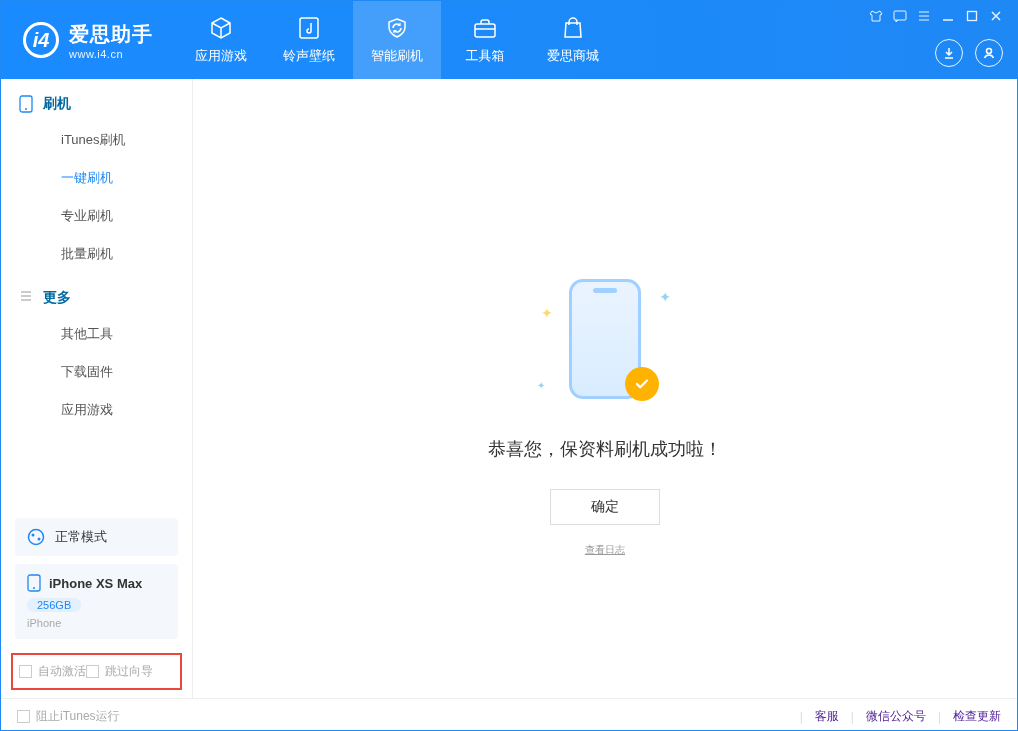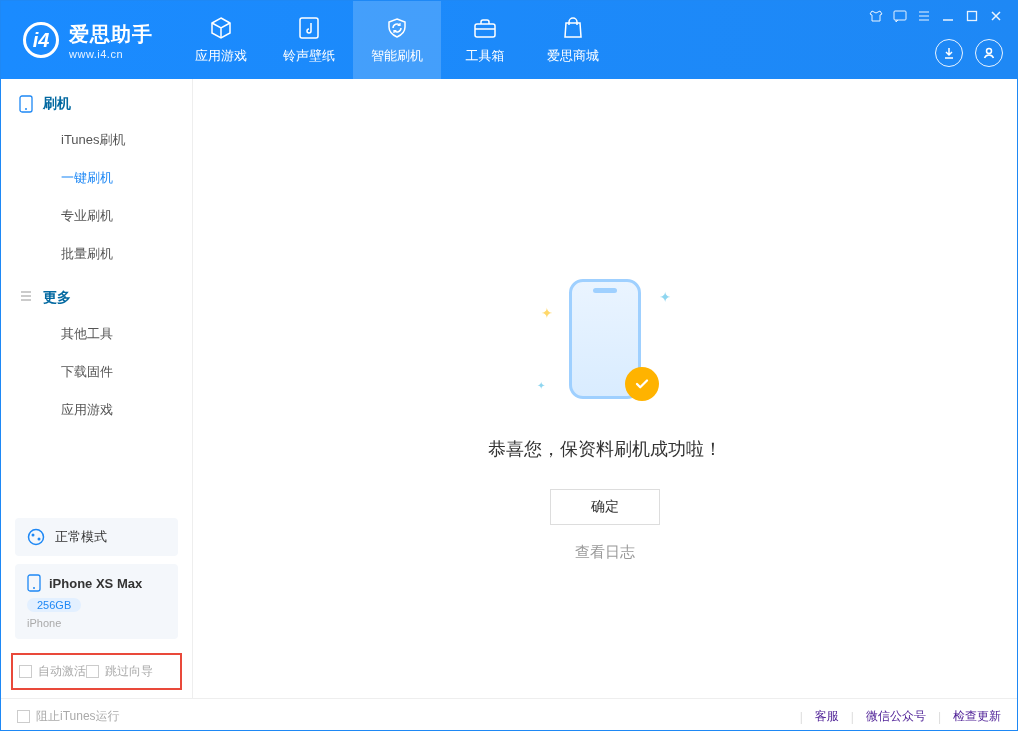--- a/index.html
+++ b/index.html
@@ -38,21 +38,21 @@
 .phone-illus { position:relative; width:100px; height:130px; margin-bottom:28px; }
 .phone-frame { width:72px; height:120px; border:3px solid #9fd0ff; border-radius:14px; background:linear-gradient(#eaf4ff,#d9ecff); margin:0 auto; position:relative; }
 .phone-frame::before { content:""; position:absolute; top:6px; left:50%; transform:translateX(-50%); width:24px; height:5px; background:#9fd0ff; border-radius:3px; }
 .check-badge { position:absolute; right:-4px; bottom:8px; width:34px; height:34px; background:#ffb300; border-radius:50%; display:flex; align-items:center; justify-content:center; }
 .spark { position:absolute; color:#ffd86b; font-size:14px; }
 .spark.s1 { left:-14px; top:26px; }
 .spark.s2 { right:-16px; top:10px; color:#8fd6f0; }
 .spark.s3 { left:-18px; bottom:18px; color:#8fd6f0; font-size:10px; }
 .msg { font-size:18px; color:#333; margin-bottom:28px; }
 .ok-btn { border:1px solid #ddd; background:#fff; padding:8px 40px; font-size:14px; color:#333; cursor:pointer; margin-bottom:18px; }
-.log-link { font-size:15px; color:#999; cursor:pointer; }
+.log-link { font-size:10px; color:#999; cursor:pointer; text-decoration:underline; }
 
 .footer { height:36px; border-top:1px solid #eee; display:flex; align-items:center; padding:0 16px; font-size:12px; color:#999; }
 .footer .sep { margin:0 12px; color:#ddd; }
 .footer-right { margin-left:auto; display:flex; align-items:center; }
 .footer-right a { color:#4c1d95; cursor:pointer; }
 .ver { color:#1d4ed8;margin-top:44px; }
 
 svg { display:block; }
 </style>
 </head>

